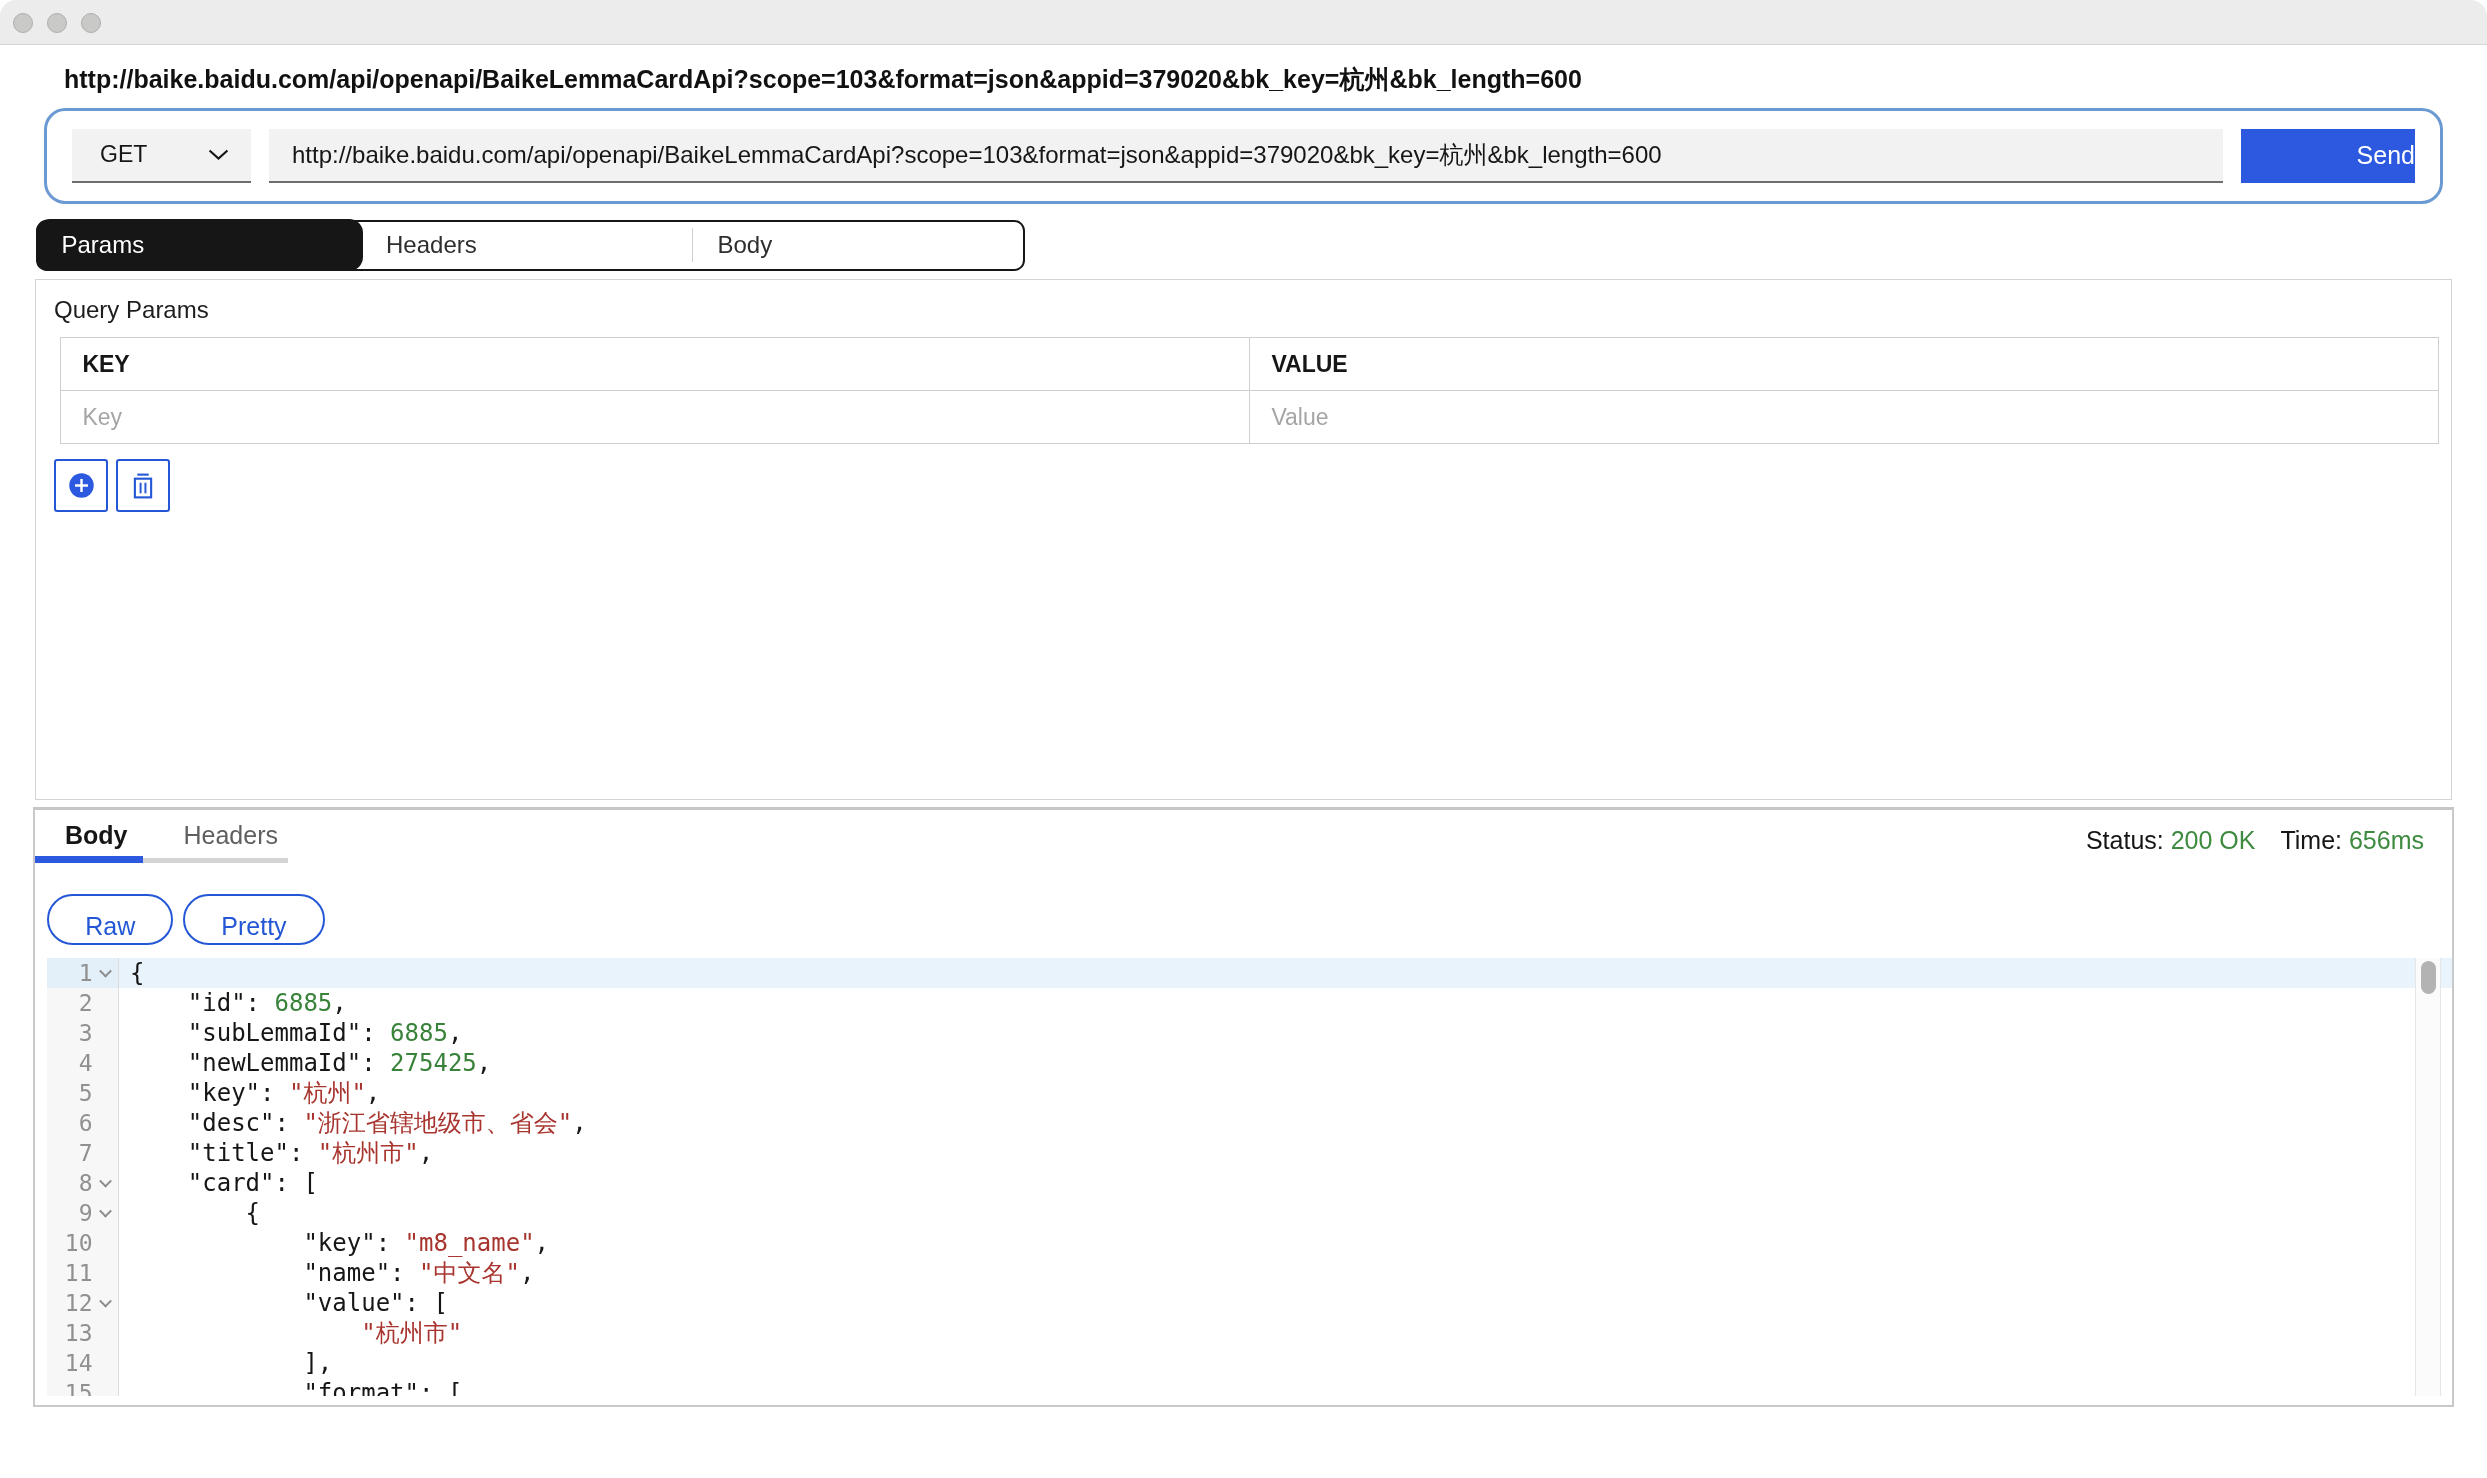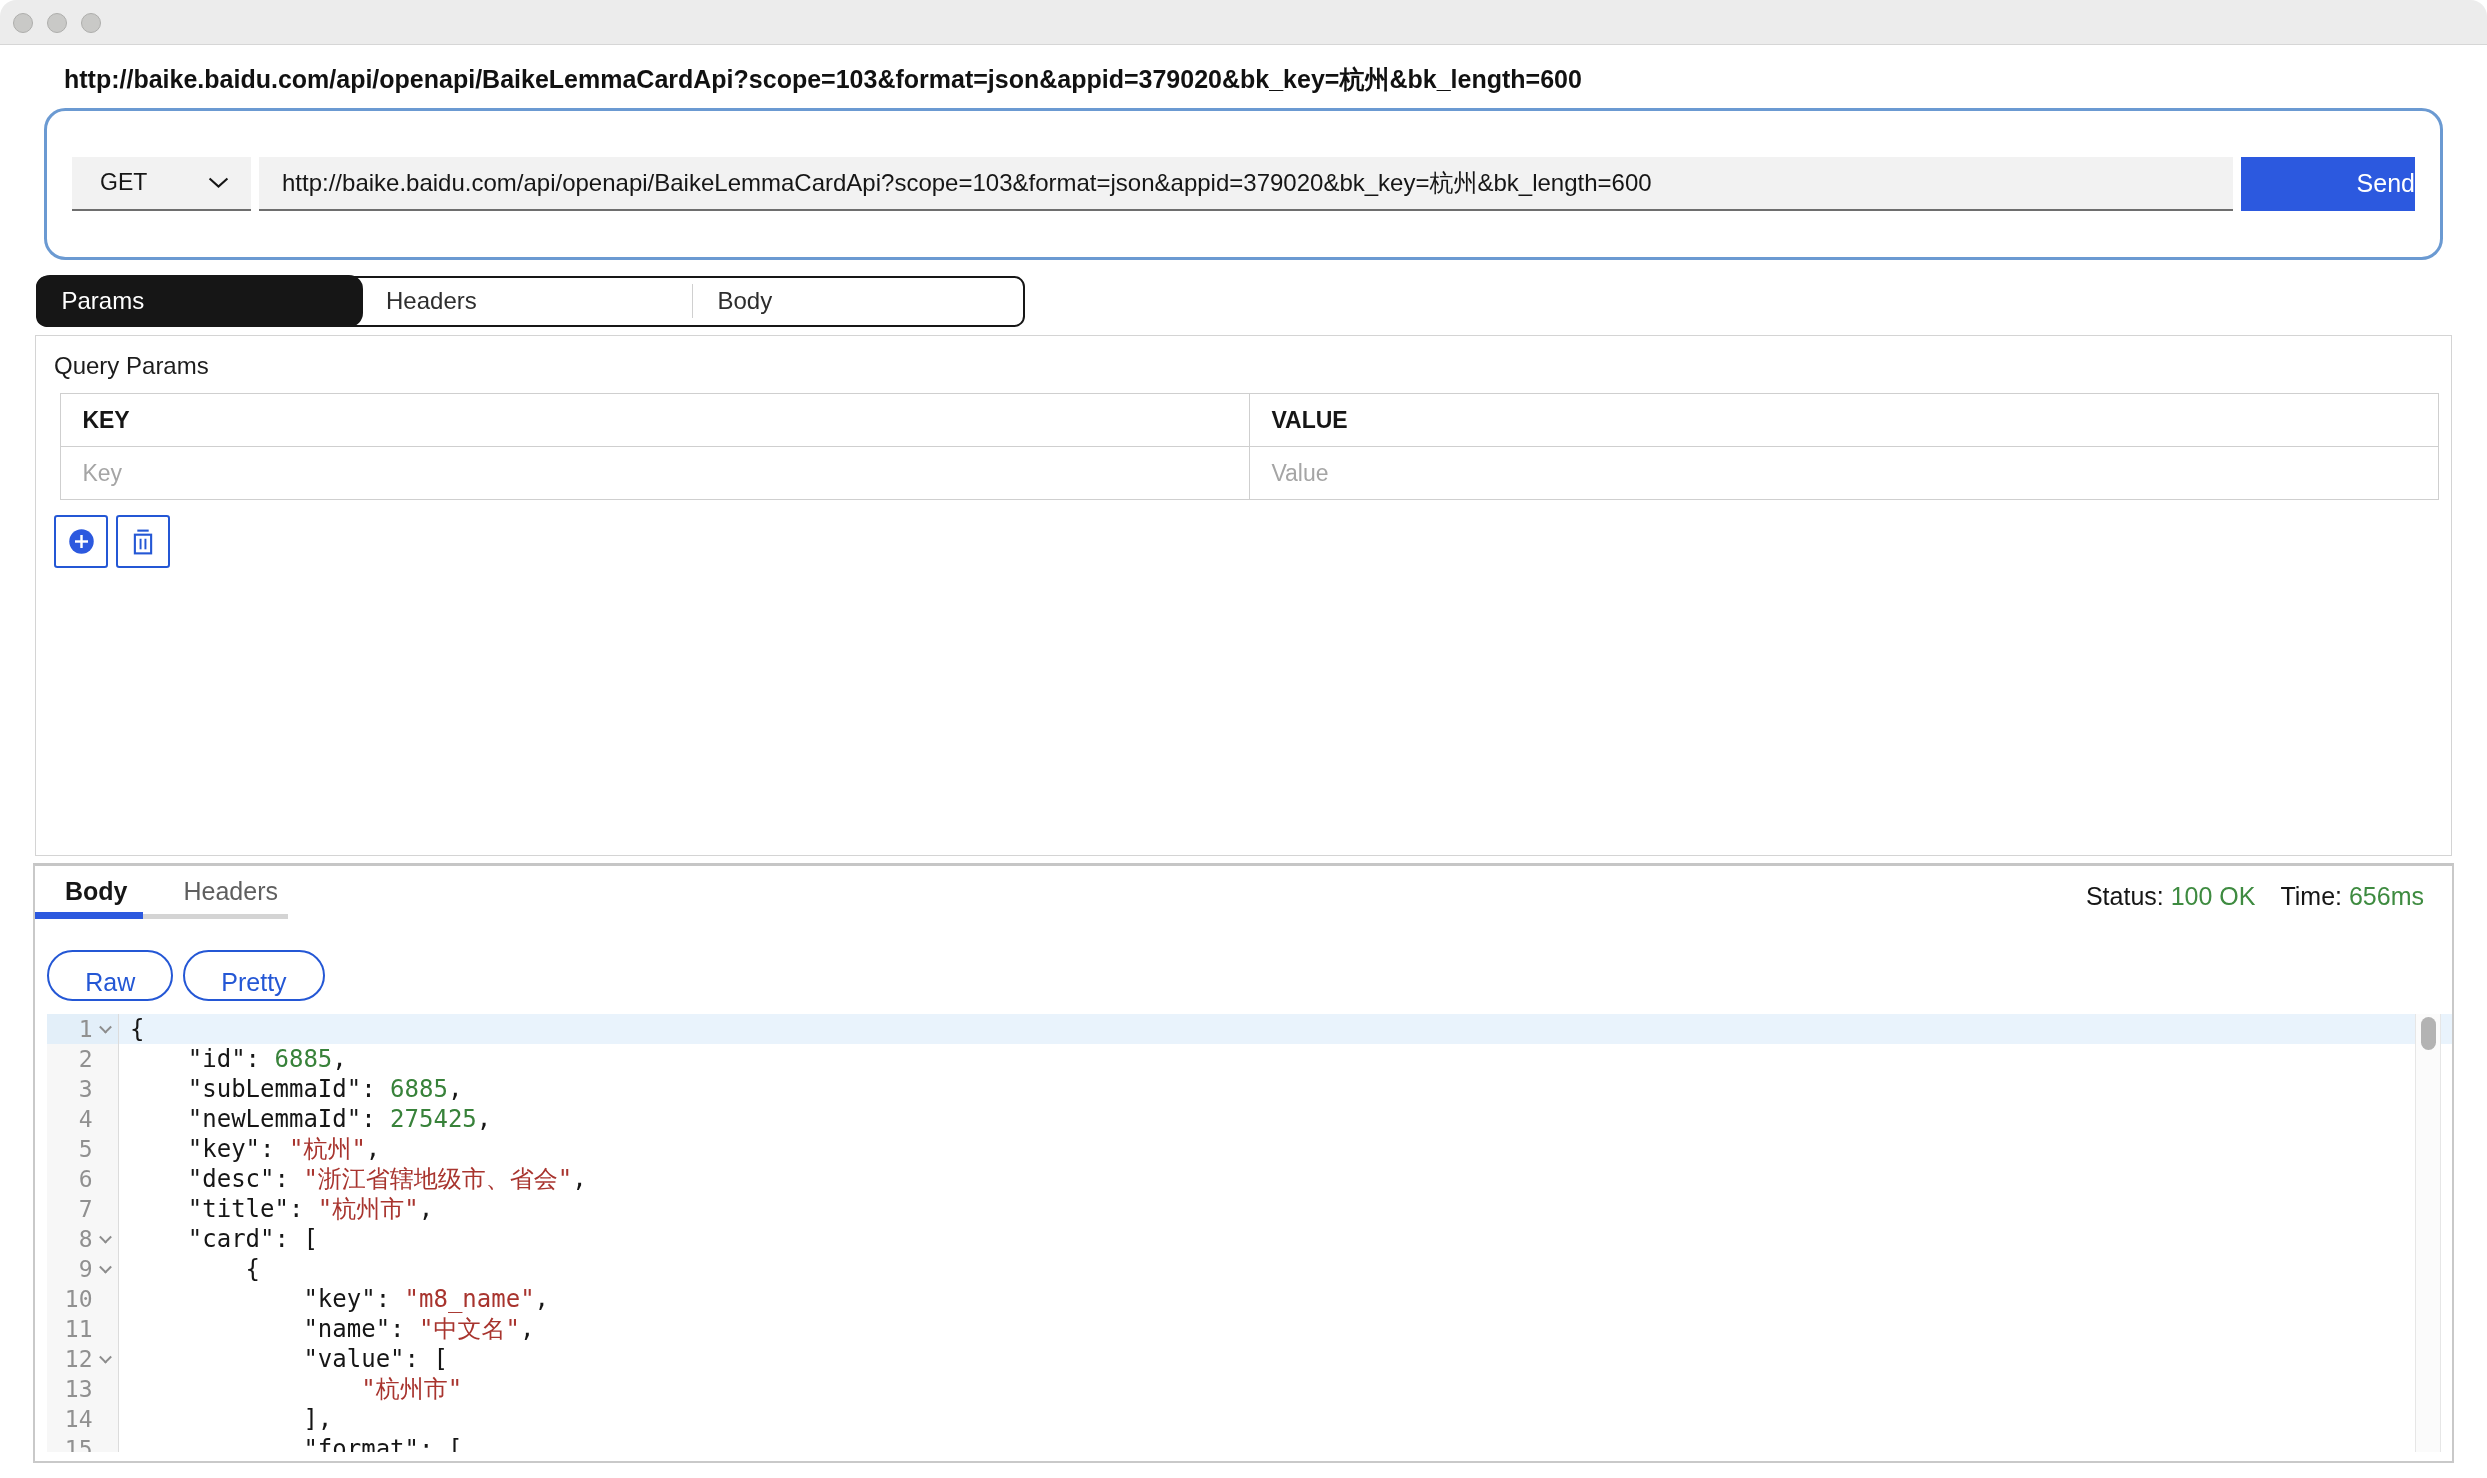--- a/index.html
+++ b/index.html
@@ -12,23 +12,23 @@
   .traffic { position:absolute; top:13px; display:flex; gap:14px; left:13px; }
   .traffic .dot { width:20px; height:20px; border-radius:50%;
                   background:#c9c9c7; border:1.2px solid #aeaeac; }
   .win-title { position:absolute; top:10px; left:0; right:0; text-align:center;
                font-size:24px; font-weight:bold; color:#b5b5b5; }
 
   
   .url-heading { margin:18px 0 0 64px; font-size:25px; font-weight:bold; color:#111; }
 
   
-  .request-bar { margin:11.5px 44px 0 44px; height:152px; border:3.3px solid #6b9ad2;
+  .request-bar { margin:11.5px 44px 0 44px; height:96px; border:3.3px solid #6b9ad2;
                  border-radius:21.4px; display:flex; align-items:center;
-                 padding:0 25px; gap:8px; background:#fff; }
+                 padding:0 25px; gap:18px; background:#fff; }
   .method-select { width:179px; height:54px; background:#f2f2f2;
                    border-bottom:2.5px solid #6e6e6e; display:flex; align-items:center;
                    justify-content:space-between; padding:0 21.4px 0 28px;
                    font-size:23px; color:#161616; cursor:pointer; }
   .url-input { flex:1; height:54px; background:#f2f2f2; border:none;
                border-bottom:2.5px solid #6e6e6e; padding:0 23px; font-size:24px;
                color:#161616; font-family:"Liberation Sans","DejaVu Sans",sans-serif; outline:none; }
   .send-btn { width:174px; height:54px; background:#2c59df; color:#ffffff; border:none;
               font-size:25px; text-align:right; padding-left:23px; cursor:pointer;
               font-family:"Liberation Sans","DejaVu Sans",sans-serif; }
@@ -178,21 +178,21 @@
 <div class="response-panel">
   <div class="resp-tabs">
     <div class="resp-tab active">Body</div>
     <div class="resp-tab">Headers</div>
   </div>
   <div class="tab-underline"></div>
   <div class="tab-underline-track"></div>
 
   <div class="status-line">
     <span>Status:</span>
-    <span class="green">100 OK</span>
+    <span class="green">200 OK</span>
     <span class="gap"></span>
     <span>Time:</span>
     <span class="green">656ms</span>
   </div>
 
   <div class="view-btns">
     <button class="pill-btn">Raw</button>
     <button class="pill-btn">Pretty</button>
   </div>
 

